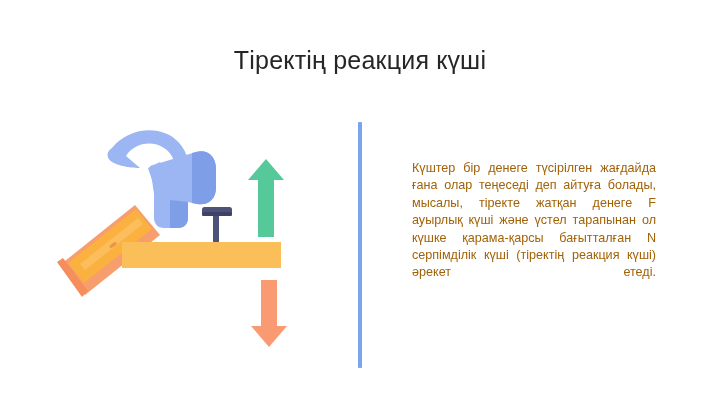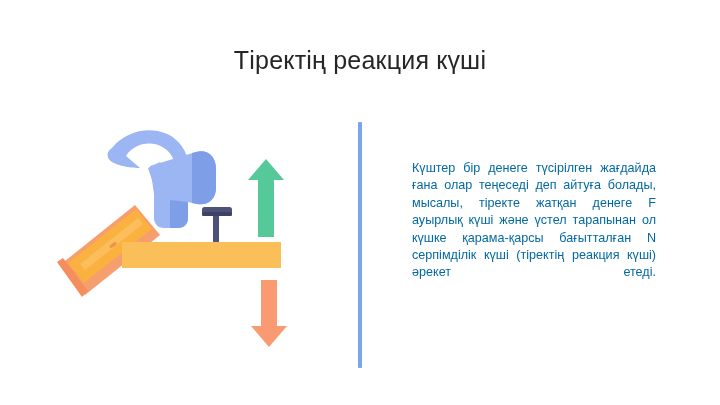--- a/index.html
+++ b/index.html
@@ -70,21 +70,21 @@
   
   #body-text {
     position: absolute;
     left: 412px;
     top: 148px;
     width: 244px;
     font-size: 12.6px;
     line-height: 17.4px;
     text-align: justify;
     text-justify: inter-word;
-    color: #0369a1;
+    color: #a16207;
     font-weight: 400;
     hyphens: none;
   }
   #body-text::after {
     content: "";
     display: inline-block;
     width: 100%;
   }
 </style>
 </head>

